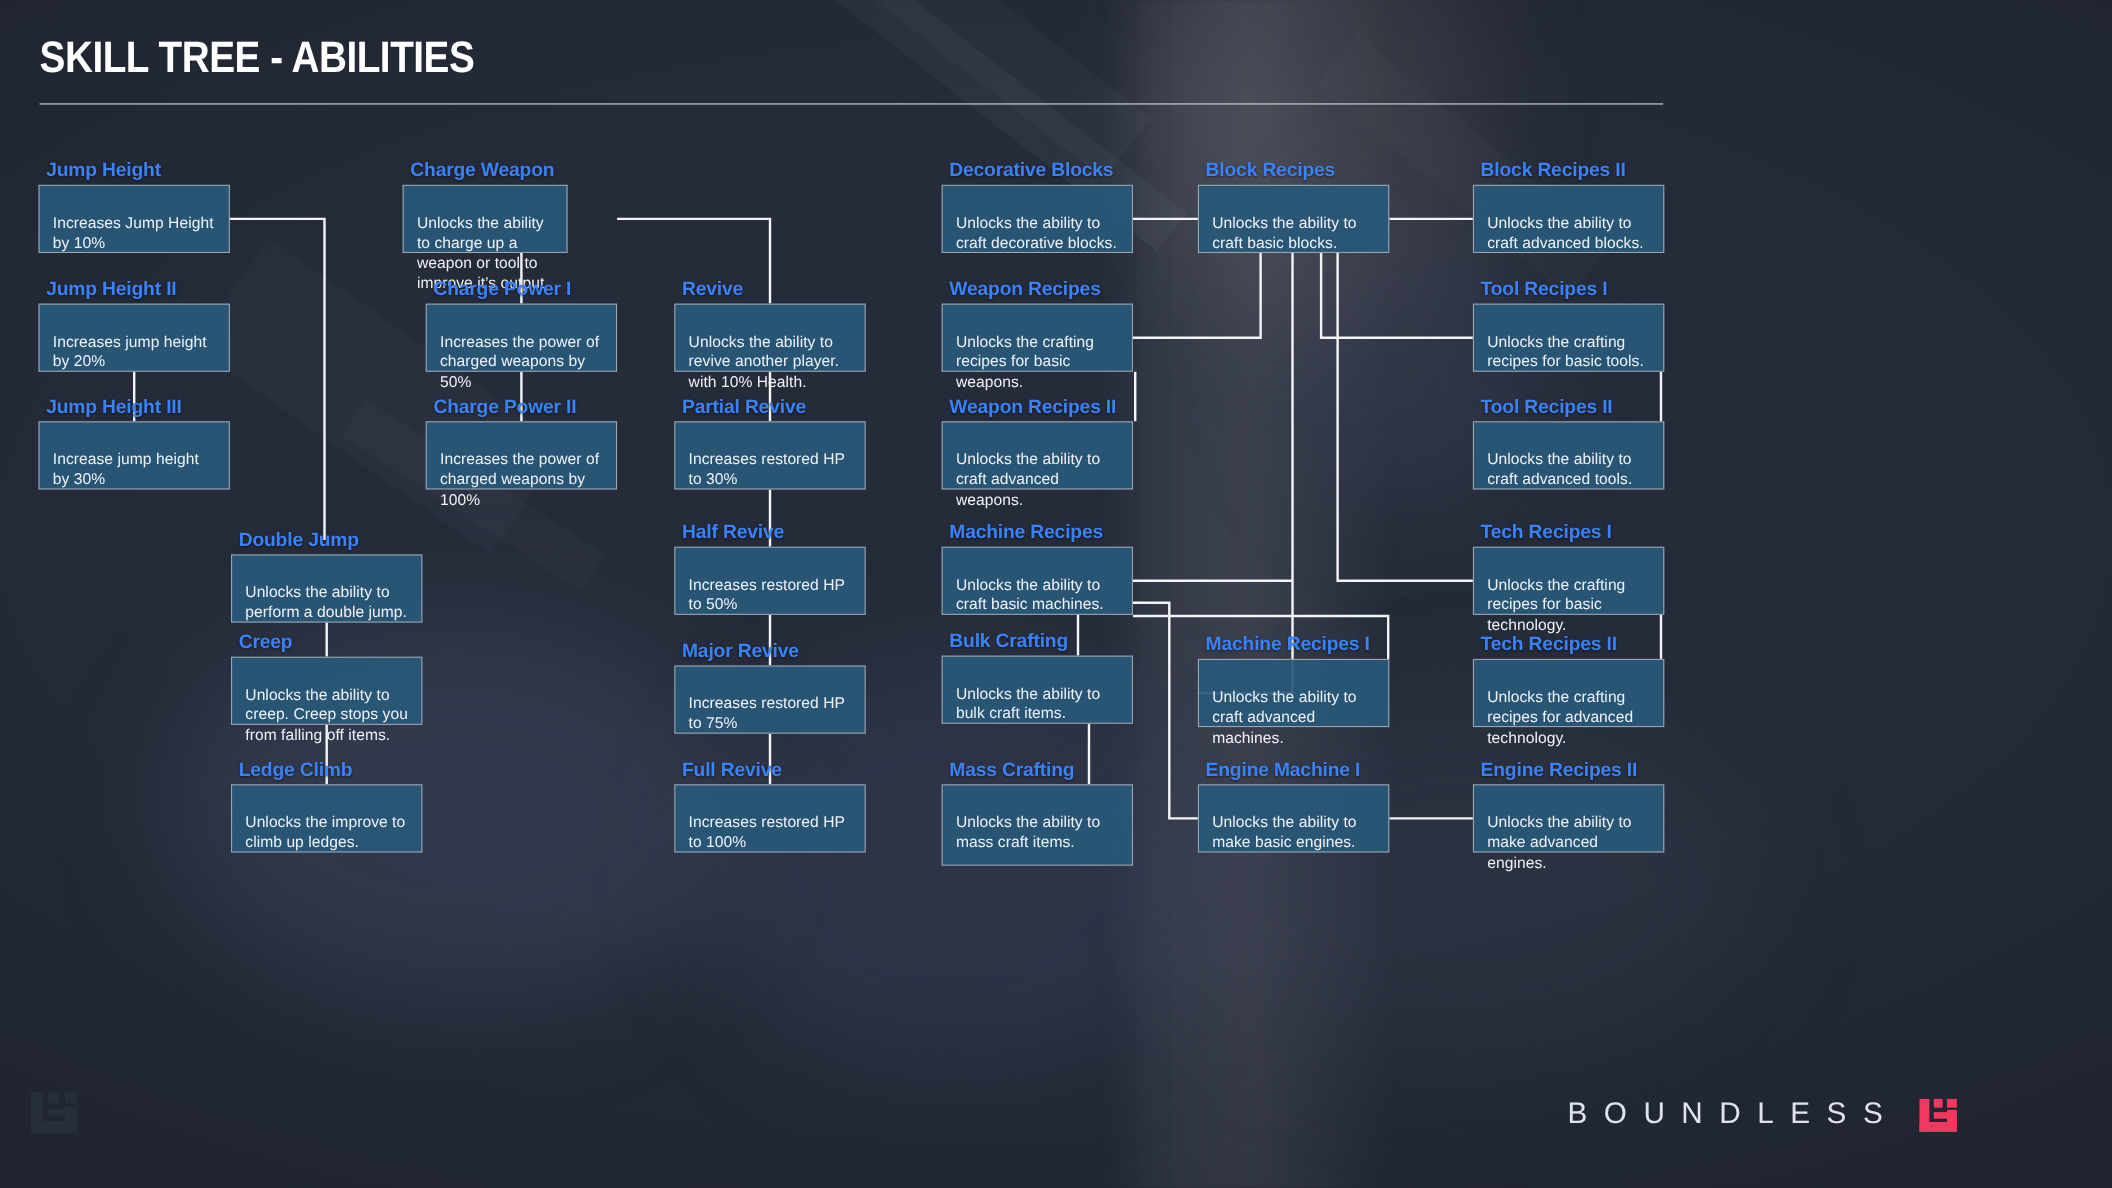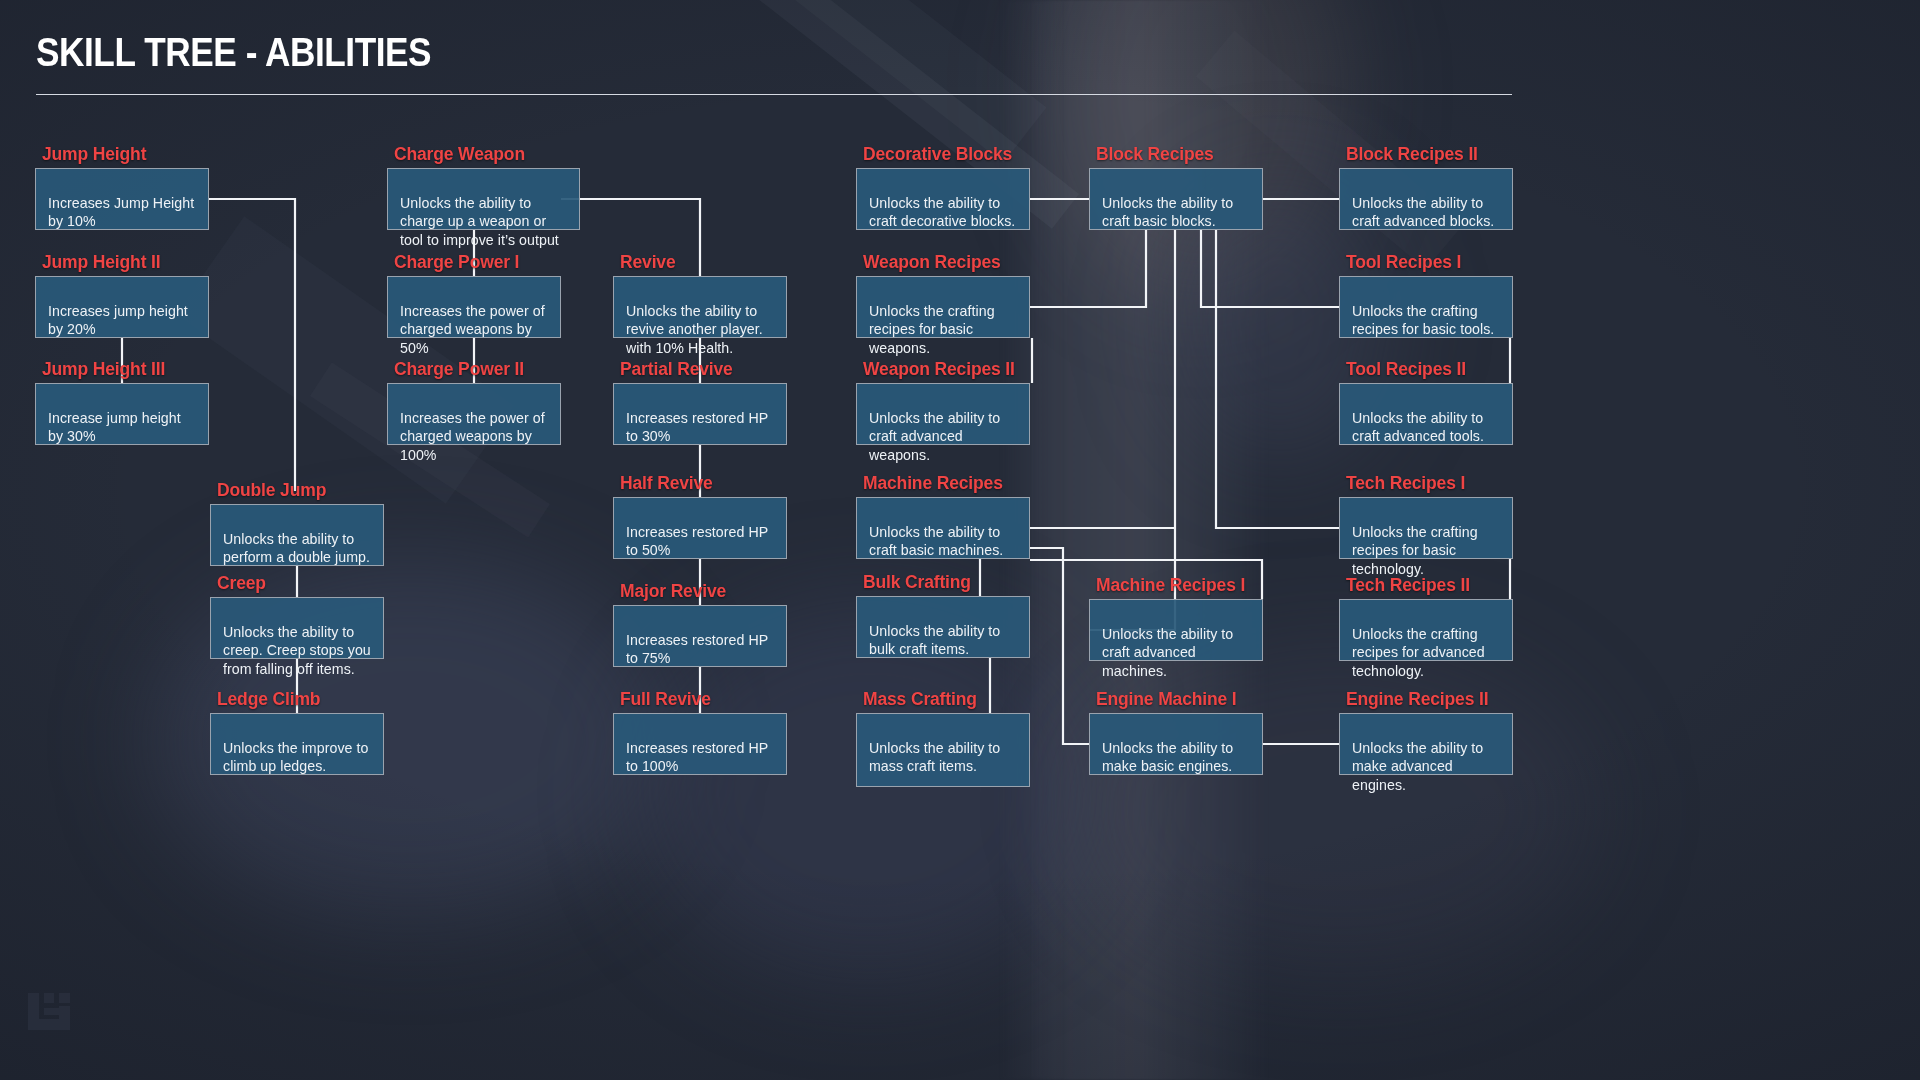--- a/index.html
+++ b/index.html
@@ -77,21 +77,21 @@
 
   
   #wires { position:absolute; inset:0; pointer-events:none; }
   #wires line, #wires polyline { stroke:#f2f4f7; stroke-width:2.2; fill:none; }
 
   
   .node { position:absolute; }
   .node .n-title {
     position:absolute; left:7px; bottom:100%;
     margin-bottom:3px;
-    font-size:17.5px; font-weight:bold; color:#ef4444;
+    font-size:17.5px; font-weight:bold; color:#3b82f6;
     white-space:nowrap;
     letter-spacing:-0.15px;
     text-shadow:0 1px 2px rgba(0,0,0,0.5);
     text-align:right;
   }
   .n-box {
     width:100%; height:100%;
     background:rgba(41,88,120,0.93);
     border:1px solid #9aa3ae;
     padding:25px 11px 0 12px;
@@ -217,21 +217,21 @@
         <div class="n-box">
           <div class="n-desc">Unlocks the ability to creep. Creep stops you from falling off items.</div>
         </div>
       </div>
       <div class="node" style="left: 210px; top: 713px; width: 174px; height: 62px;">
         <div class="n-title">Ledge Climb</div>
         <div class="n-box">
           <div class="n-desc">Unlocks the improve to climb up ledges.</div>
         </div>
       </div>
-      <div class="node" style="left: 387px; top: 168px; width: 193px; height: 62px;">
+      <div class="node" style="left: 366px; top: 168px; width: 150px; height: 62px;">
         <div class="n-title">Charge Weapon</div>
         <div class="n-box">
           <div class="n-desc">Unlocks the ability to charge up a weapon or tool to improve it’s output</div>
         </div>
       </div>
       <div class="node" style="left: 387px; top: 276px; width: 174px; height: 62px;">
         <div class="n-title">Charge Power I</div>
         <div class="n-box">
           <div class="n-desc">Increases the power of charged weapons by 50%</div>
         </div>
@@ -357,20 +357,31 @@
         </div>
       </div>
       <div class="node" style="left: 1339px; top: 713px; width: 174px; height: 62px;">
         <div class="n-title">Engine Recipes II</div>
         <div class="n-box">
           <div class="n-desc">Unlocks the ability to make advanced engines.</div>
         </div>
       </div>
     </div>
 
+  <div id="brand">
+    <div id="brand-word">BOUNDLESS</div>
+    <div class="logo-mark">
+      <i class="a"></i>
+        <i class="b"></i>
+        <i class="c"></i>
+        <i class="d"></i>
+        <i class="e"></i>
+        <i class="f"></i>
+    </div>
+  </div>
 
   <div id="watermark">
     <i class="a"></i>
       <i class="b"></i>
       <i class="c"></i>
       <i class="d"></i>
       <i class="e"></i>
       <i class="f"></i>
   </div>
 

